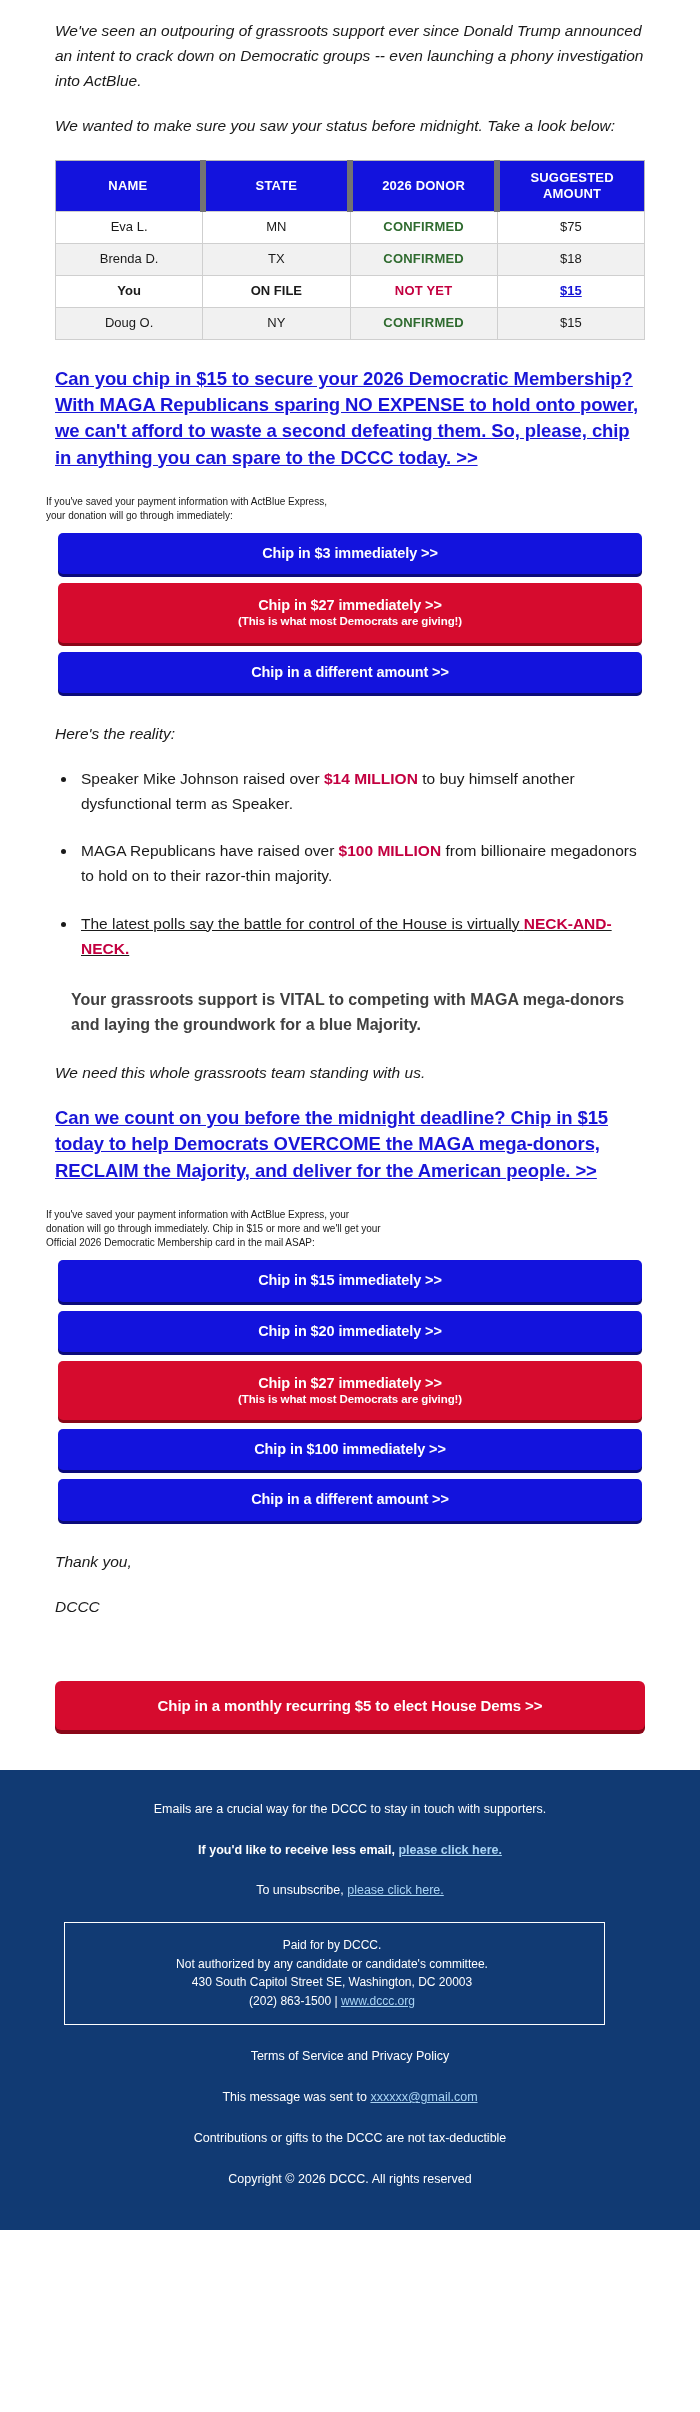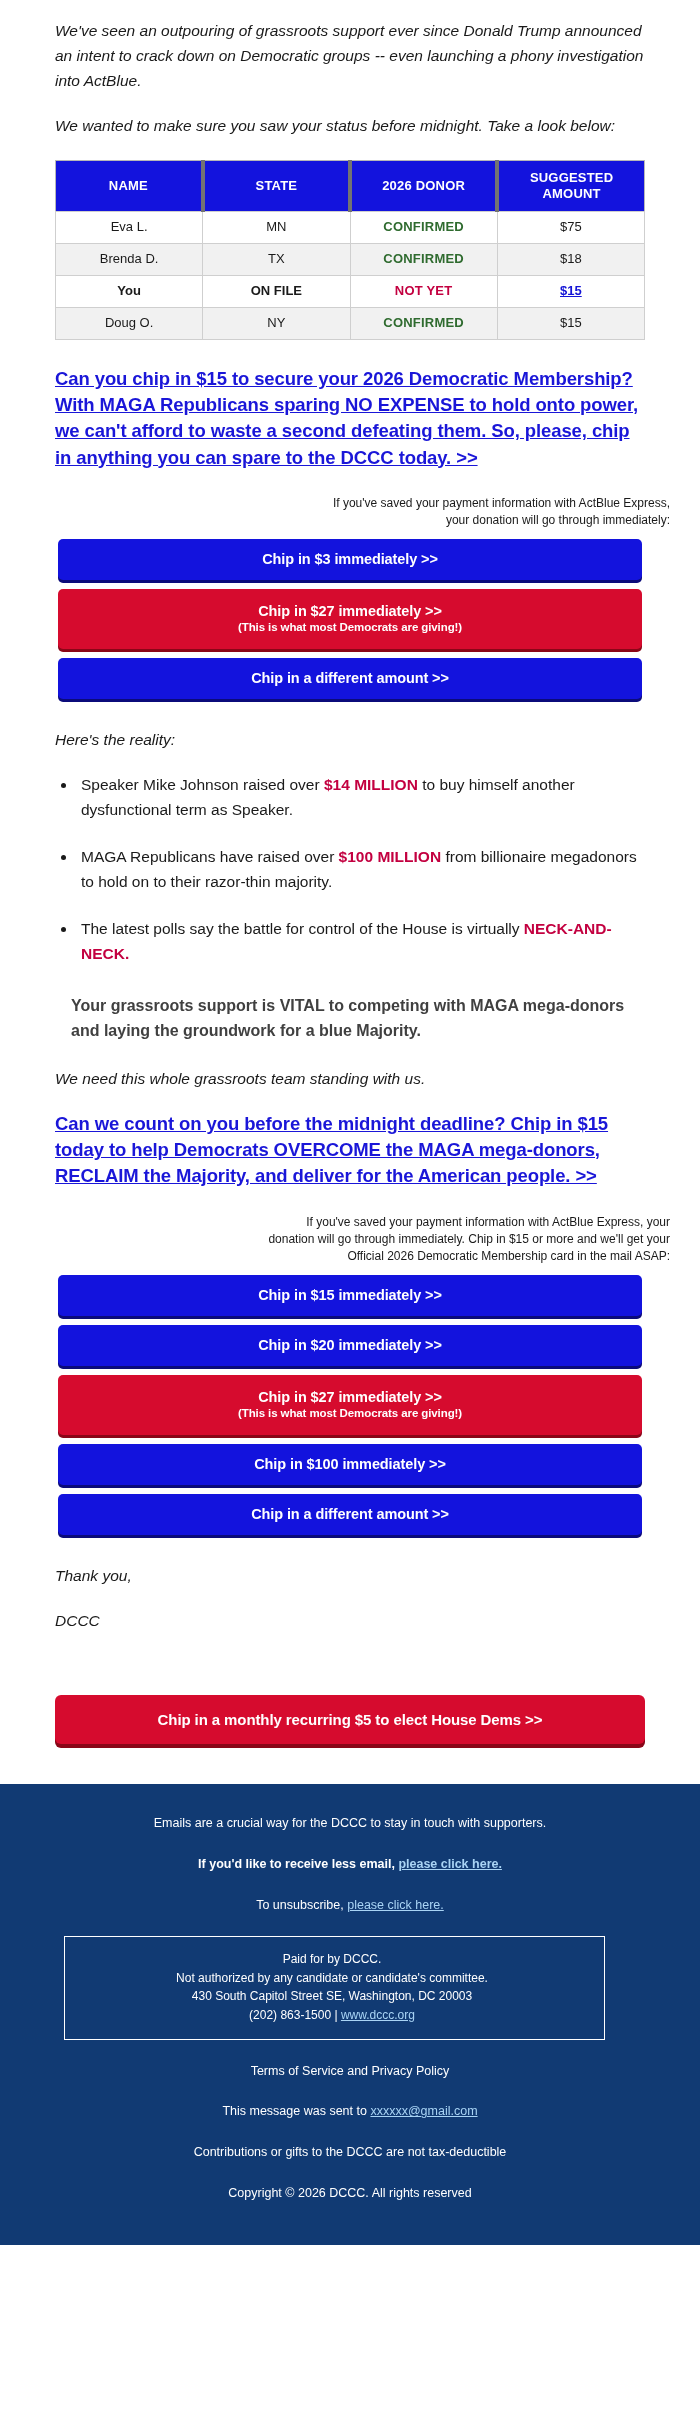--- a/index.html
+++ b/index.html
@@ -40,21 +40,21 @@
   }
   table.status thead th{
     background:#1313dd;
     color:#ffffff;
     font-size:13px;
     font-weight:bold;
     letter-spacing:.2px;
     padding:9px 4px;
     text-align:center;
     vertical-align:middle;
-    border-right:4px solid #737373;
+    border-right:6px solid #737373;
     line-height:1.22;
   }
   table.status thead th:last-child{border-right:none;}
   table.status tbody td{
     font-size:13px;
     text-align:center;
     padding:7px 4px;
     border:1px solid #cfcfcf;
     color:#1a1a1a;
     line-height:1.3;
@@ -70,26 +70,26 @@
     color:#1a16d8;
     font-size:18.5px;
     font-weight:bold;
     line-height:1.42;
     text-decoration:underline;
     margin:0 0 24px 0;
     letter-spacing:-.1px;
   }
   
   .ab-note{
-    text-align:right;
-    font-size:12px;
+    text-align:left;
+    font-size:10px;
     line-height:1.42;
     color:#1a1a1a;
     margin:4px 0 10px 0;
-    padding:0 30px;
+    padding:0 46px;
   }
   
   .btn-stack{
     margin:0 0 10px 0;
     padding:0 58px;
   }
   .btn{
     display:block;
     width:100%;
     box-sizing:border-box;
@@ -123,21 +123,21 @@
   ul.reality{
     margin:0 0 22px 0;
     padding-left:22px;
   }
   ul.reality li{
     font-size:15.5px;
     line-height:1.62;
     margin:0 0 22px 0;
     padding-left:4px;
   }
-  ul.reality li:last-child{margin-bottom:0;}
+  ul.reality li:last-child{margin-bottom:0;text-decoration:underline;}
   .hl-red{color:#c30040;font-weight:bold;}
   p.bold-para{
     font-size:16px;
     font-weight:bold;
     line-height:1.6;
     margin:26px 0 22px 16px;
     color:#404040;
   }
   
   .monthly-wrap{

